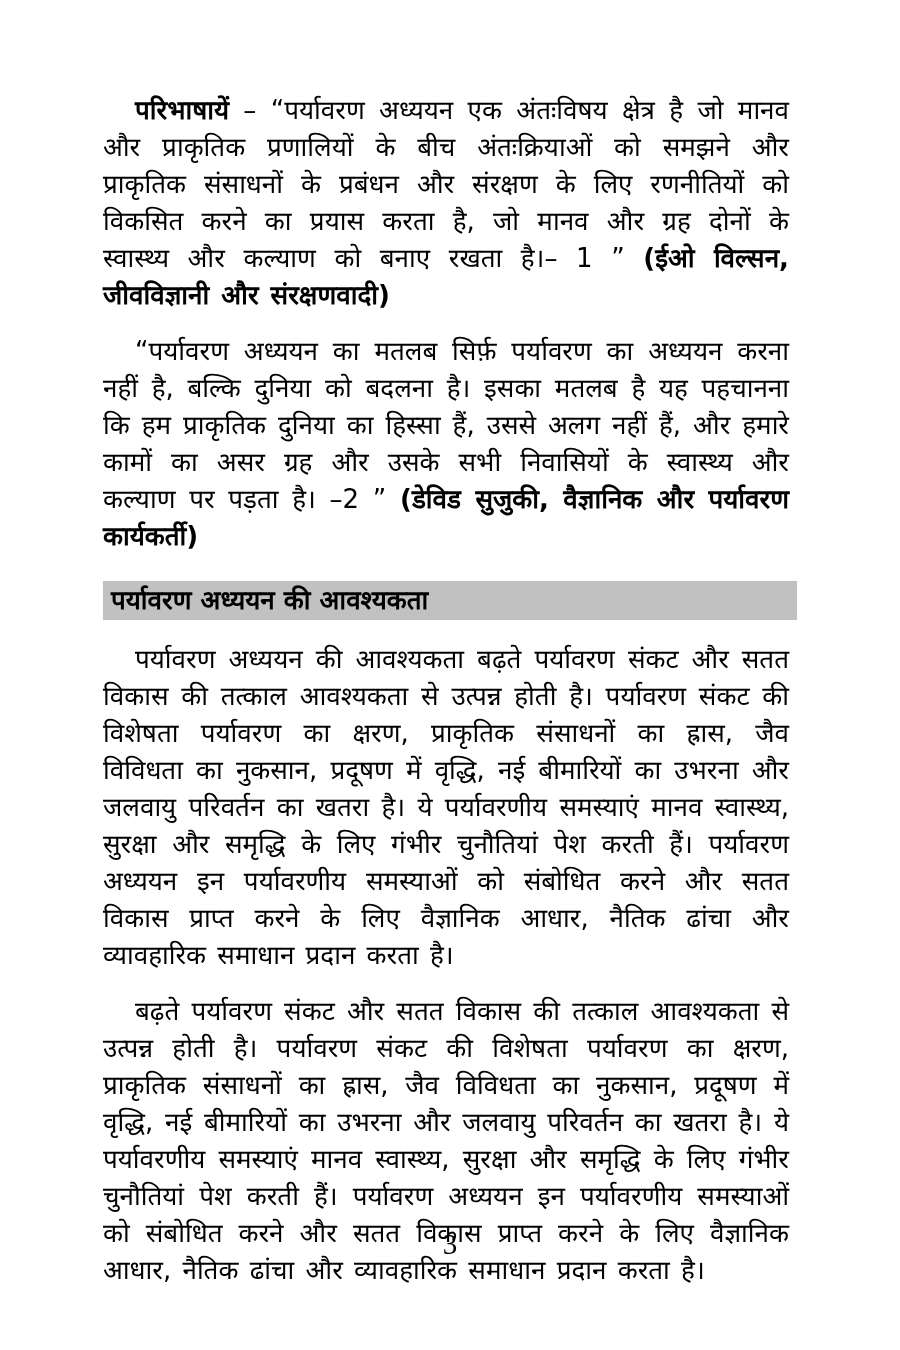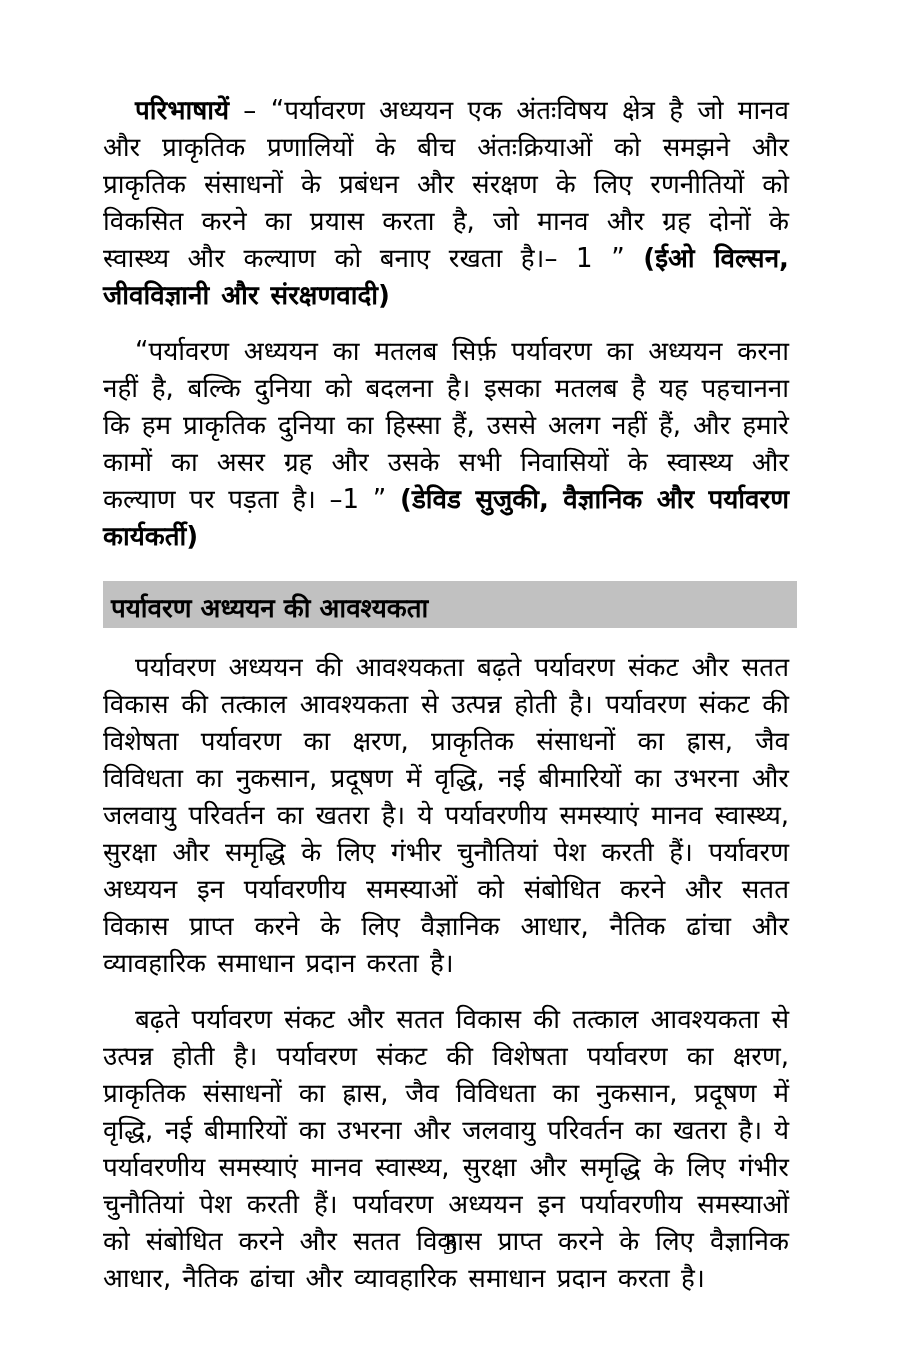--- a/index.html
+++ b/index.html
@@ -33,21 +33,21 @@
     font-weight: bold;
   }
   .para .attribution {
     font-weight: bold;
   }
   .section-heading {
     background: #c1c1c1;
     font-weight: bold;
     font-size: 26px;
     line-height: 30px;
-    padding: 12px 10px 5px 8px;
+    padding: 4px 10px 5px 8px;
     margin: 26px 0 21px 0;
     text-align: left;
     text-indent: 0;
   }
   .page-number {
     position: absolute;
     top: 1228px;
     left: 0;
     width: 900px;
     text-align: center;
@@ -56,21 +56,21 @@
     color: #000000;
   }
 </style>
 </head>
 <body>
 
 <div class="page">
 
   <p class="para"><span class="lead-bold">परिभाषायें</span><span> – </span><span>“पर्यावरण अध्ययन एक अंतःविषय क्षेत्र है जो मानव और प्राकृतिक प्रणालियों के बीच अंतःक्रियाओं को समझने और प्राकृतिक संसाधनों के प्रबंधन और संरक्षण के लिए रणनीतियों को विकसित करने का प्रयास करता है, जो मानव और ग्रह दोनों के स्वास्थ्य और कल्याण को बनाए रखता है।– 1 ” </span><span class="attribution">(ईओ विल्सन, जीवविज्ञानी और संरक्षणवादी)</span></p>
 
-  <p class="para"><span>“पर्यावरण अध्ययन का मतलब सिर्फ़ पर्यावरण का अध्ययन करना नहीं है, बल्कि दुनिया को बदलना है। इसका मतलब है यह पहचानना कि हम प्राकृतिक दुनिया का हिस्सा हैं, उससे अलग नहीं हैं, और हमारे कामों का असर ग्रह और उसके सभी निवासियों के स्वास्थ्य और कल्याण पर पड़ता है। –1 ” </span><span class="attribution">(डेविड सुजुकी, वैज्ञानिक और पर्यावरण कार्यकर्ती)</span></p>
+  <p class="para"><span>“पर्यावरण अध्ययन का मतलब सिर्फ़ पर्यावरण का अध्ययन करना नहीं है, बल्कि दुनिया को बदलना है। इसका मतलब है यह पहचानना कि हम प्राकृतिक दुनिया का हिस्सा हैं, उससे अलग नहीं हैं, और हमारे कामों का असर ग्रह और उसके सभी निवासियों के स्वास्थ्य और कल्याण पर पड़ता है। –2 ” </span><span class="attribution">(डेविड सुजुकी, वैज्ञानिक और पर्यावरण कार्यकर्ती)</span></p>
 
   <div class="section-heading">पर्यावरण अध्ययन की आवश्यकता</div>
 
   <p class="para">पर्यावरण अध्ययन की आवश्यकता बढ़ते पर्यावरण संकट और सतत विकास की तत्काल आवश्यकता से उत्पन्न होती है। पर्यावरण संकट की विशेषता पर्यावरण का क्षरण, प्राकृतिक संसाधनों का ह्रास, जैव विविधता का नुकसान, प्रदूषण में वृद्धि, नई बीमारियों का उभरना और जलवायु परिवर्तन का खतरा है। ये पर्यावरणीय समस्याएं मानव स्वास्थ्य, सुरक्षा और समृद्धि के लिए गंभीर चुनौतियां पेश करती हैं। पर्यावरण अध्ययन इन पर्यावरणीय समस्याओं को संबोधित करने और सतत विकास प्राप्त करने के लिए वैज्ञानिक आधार, नैतिक ढांचा और व्यावहारिक समाधान प्रदान करता है।</p>
 
   <p class="para">बढ़ते पर्यावरण संकट और सतत विकास की तत्काल आवश्यकता से उत्पन्न होती है। पर्यावरण संकट की विशेषता पर्यावरण का क्षरण, प्राकृतिक संसाधनों का ह्रास, जैव विविधता का नुकसान, प्रदूषण में वृद्धि, नई बीमारियों का उभरना और जलवायु परिवर्तन का खतरा है। ये पर्यावरणीय समस्याएं मानव स्वास्थ्य, सुरक्षा और समृद्धि के लिए गंभीर चुनौतियां पेश करती हैं। पर्यावरण अध्ययन इन पर्यावरणीय समस्याओं को संबोधित करने और सतत विकास प्राप्त करने के लिए वैज्ञानिक आधार, नैतिक ढांचा और व्यावहारिक समाधान प्रदान करता है।</p>
 
 </div>
 
 <div class="page-number">3</div>

